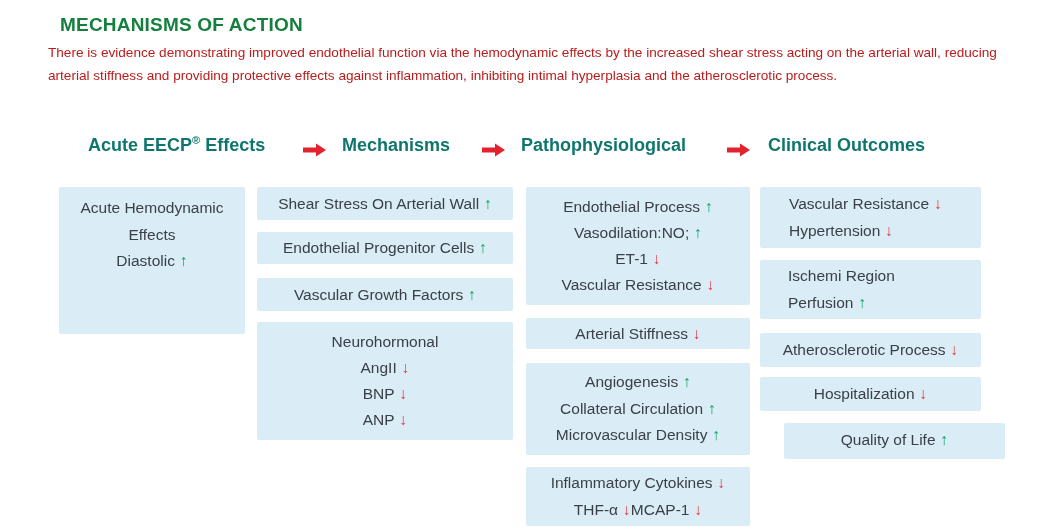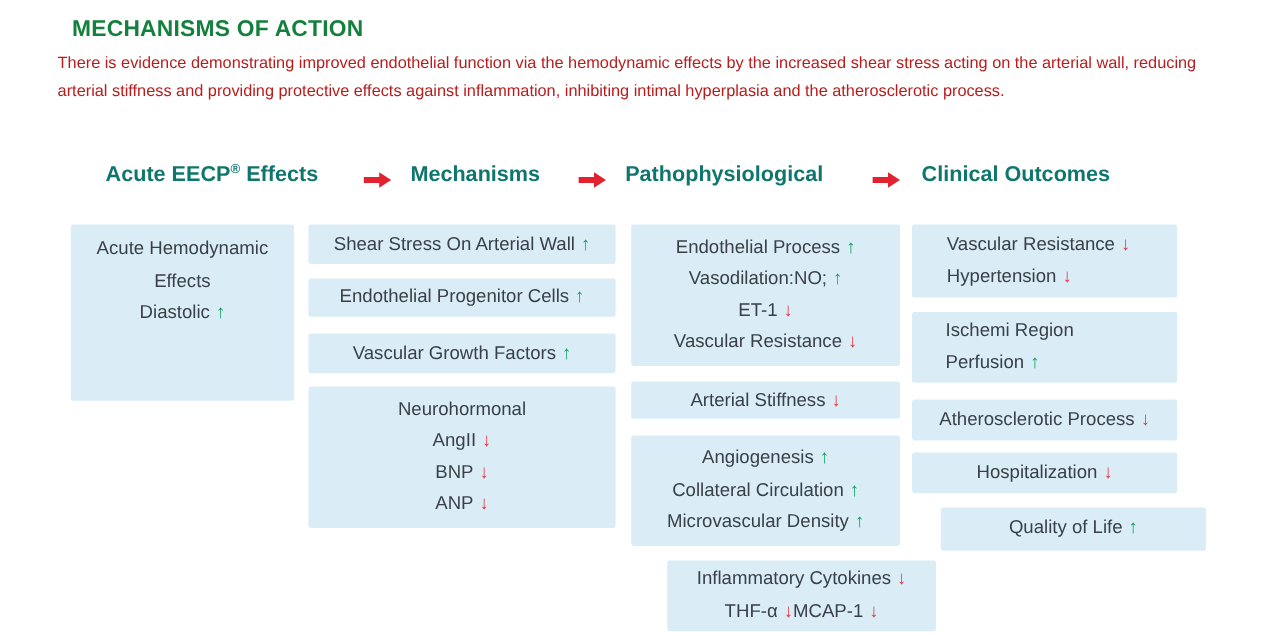--- a/index.html
+++ b/index.html
@@ -35,21 +35,21 @@
   .b-c0-0{left:59px;top:187px;width:186px;height:147px;padding-top:8px;line-height:26.5px;}
   
   .b-c1-0{left:257px;top:187px;width:256px;height:33px;line-height:33px;}
   .b-c1-1{left:257px;top:232px;width:256px;height:32px;line-height:32px;}
   .b-c1-2{left:257px;top:278px;width:256px;height:33px;line-height:33px;}
   .b-c1-3{left:257px;top:322px;width:256px;height:118px;padding-top:7px;line-height:26px;}
   
   .b-c2-0{left:526px;top:187px;width:224px;height:118px;padding-top:7px;line-height:26px;}
   .b-c2-1{left:526px;top:318px;width:224px;height:31px;line-height:31px;}
   .b-c2-2{left:526px;top:363px;width:224px;height:92px;padding-top:6px;line-height:26.5px;}
-  .b-c2-3{left:526px;top:467px;width:224px;height:59px;padding-top:3px;line-height:26.5px;margin-left:30px;}
+  .b-c2-3{left:526px;top:467px;width:224px;height:59px;padding-top:3px;line-height:26.5px;}
   
   .b-c3-0{left:760px;top:187px;width:221px;height:61px;padding-top:4px;line-height:26.5px;text-align:left;padding-left:29px;}
   .b-c3-1{left:760px;top:260px;width:221px;height:59px;padding-top:3px;line-height:26.5px;text-align:left;padding-left:28px;}
   .b-c3-2{left:760px;top:333px;width:221px;height:34px;line-height:34px;}
   .b-c3-3{left:760px;top:377px;width:221px;height:34px;line-height:34px;}
   .b-c3-4{left:760px;top:423px;width:221px;height:36px;line-height:34px;margin-left:24px;}
 </style>
 </head>
 <body>
 

